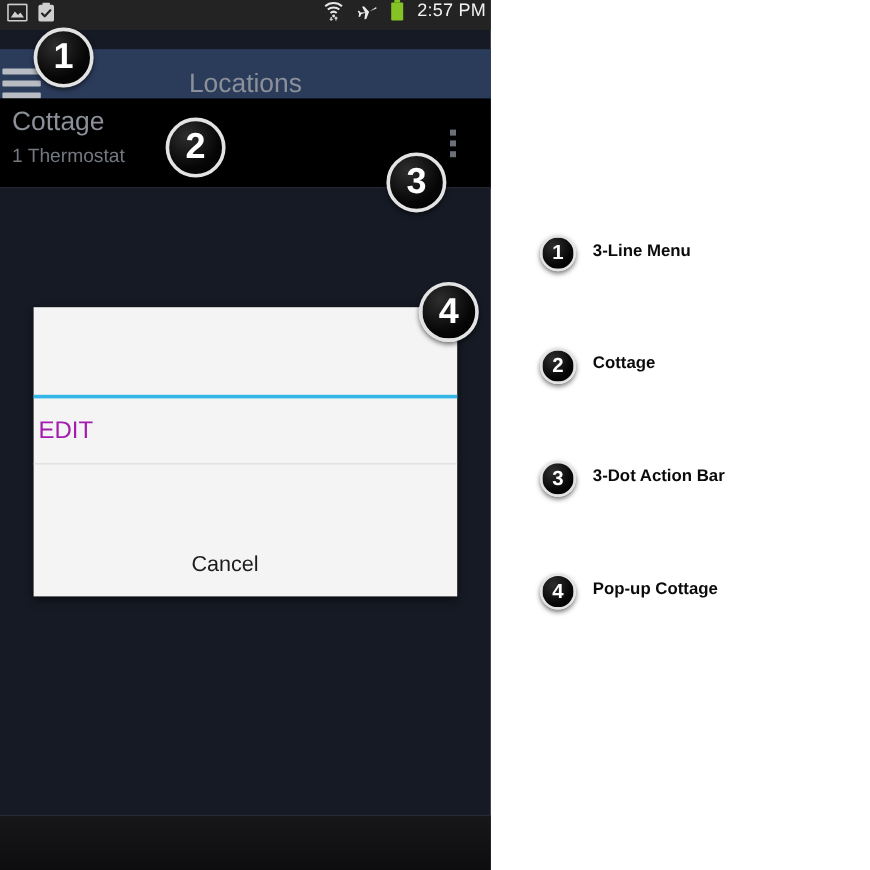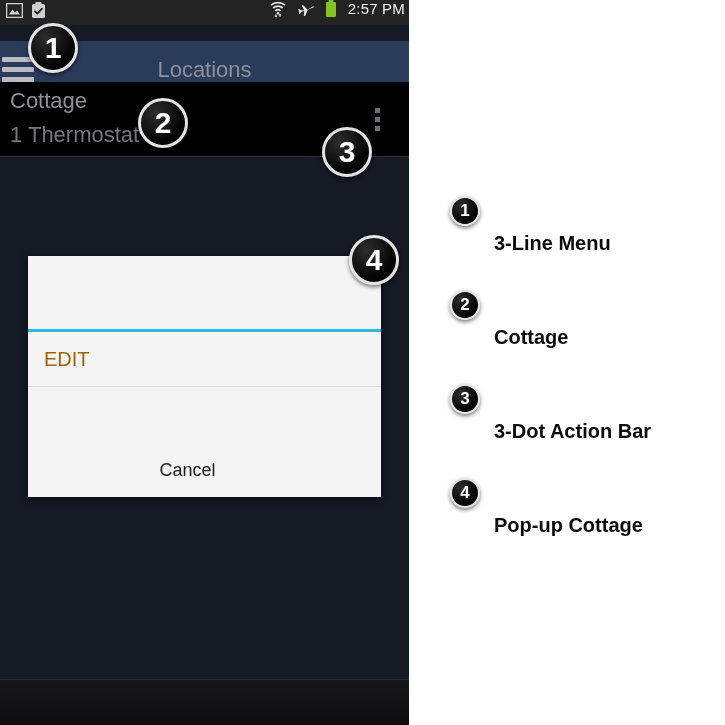--- a/index.html
+++ b/index.html
@@ -98,21 +98,21 @@
   }
   #row-title {
     position: absolute;
     left: 10px; top: 6px;
     font-size: 22px;
     color: #8c9099;
   }
   #row-sub {
     position: absolute;
     left: 10px; top: 40px;
-    font-size: 22px;
+    font-size: 16px;
     color: #737880;
   }
   #overflow-dots {
     position: absolute;
     right: 29px; top: 108px;
     width: 5px;
   }
   #overflow-dots i {
     display: block;
     width: 5px; height: 5px;
@@ -140,22 +140,22 @@
     width: 353px; height: 3px;
     background: #33b5e5;
   }
   .dlg-item {
     position: absolute;
     left: 0;
     width: 353px;
     height: 55px;
     line-height: 55px;
     font-size: 20px;
-    color: #a16207;
-    padding-left: 16px;
+    color: #a21caf;
+    padding-left: 4px;
     box-sizing: border-box;
     border-bottom: 1px solid #dcdcdc;
   }
   #item-edit  { top: 76px; }
   #item-delete{ top: 132px; }
   #dlg-cancel {
     position: absolute;
     left: 0; top: 188px;
     width: 319px; height: 53px;
     line-height: 53px;
@@ -209,24 +209,23 @@
     position: absolute;
     left: 0; top: 0;
     width: 26px; height: 26px;
     line-height: 26px;
     font-size: 17px;
     border-width: 2px;
   }
   .legend-label {
     position: absolute;
     left: 44px; top: 4px;
-    font-size: 20px;
+    font-size: 14px;
     font-weight: bold;
     color: #0b0b0b;
-    margin-top: 32px;
   }
 </style>
 </head>
 <body>
 
 <div id="root">
 
   <div id="phone">
 
     <div id="status-bar">

